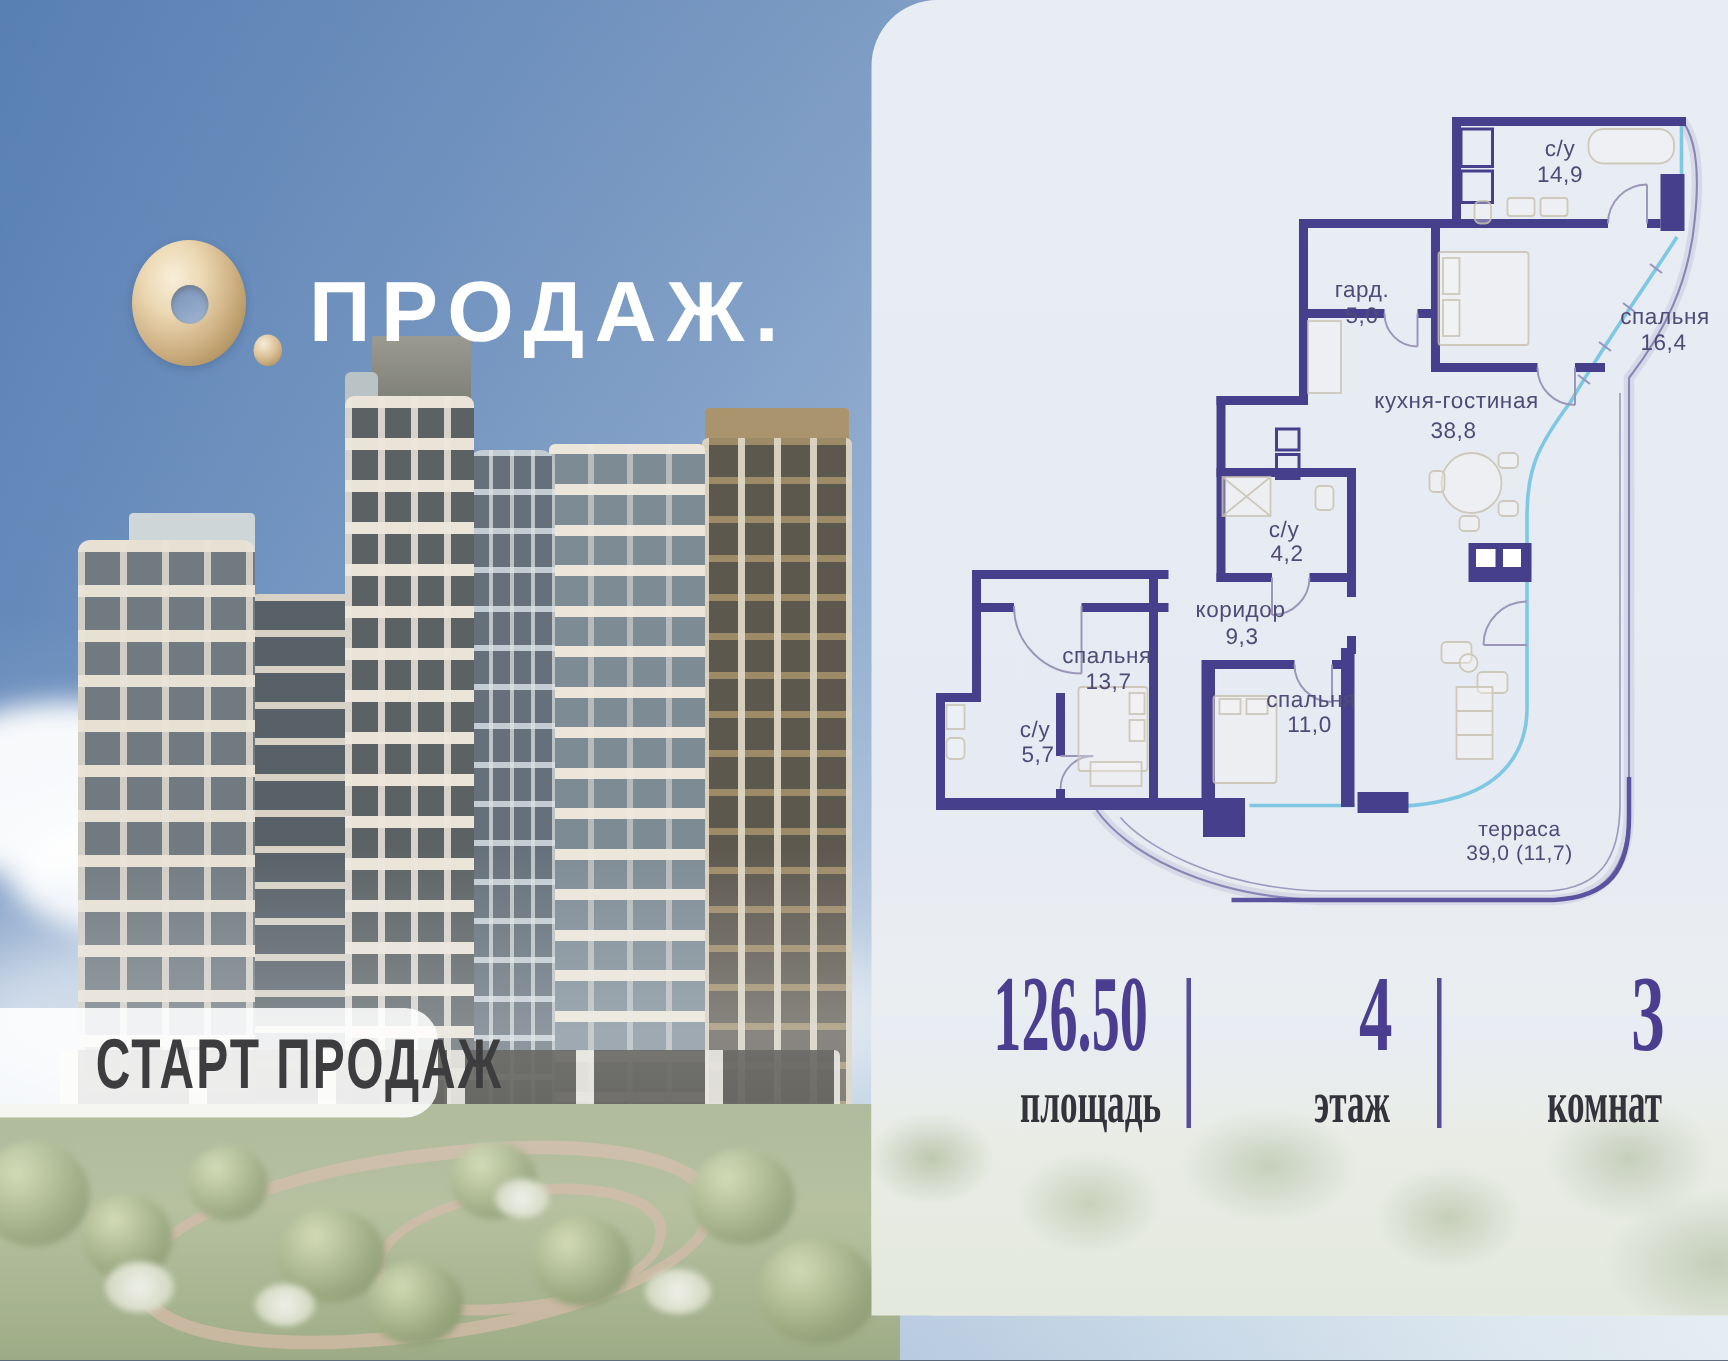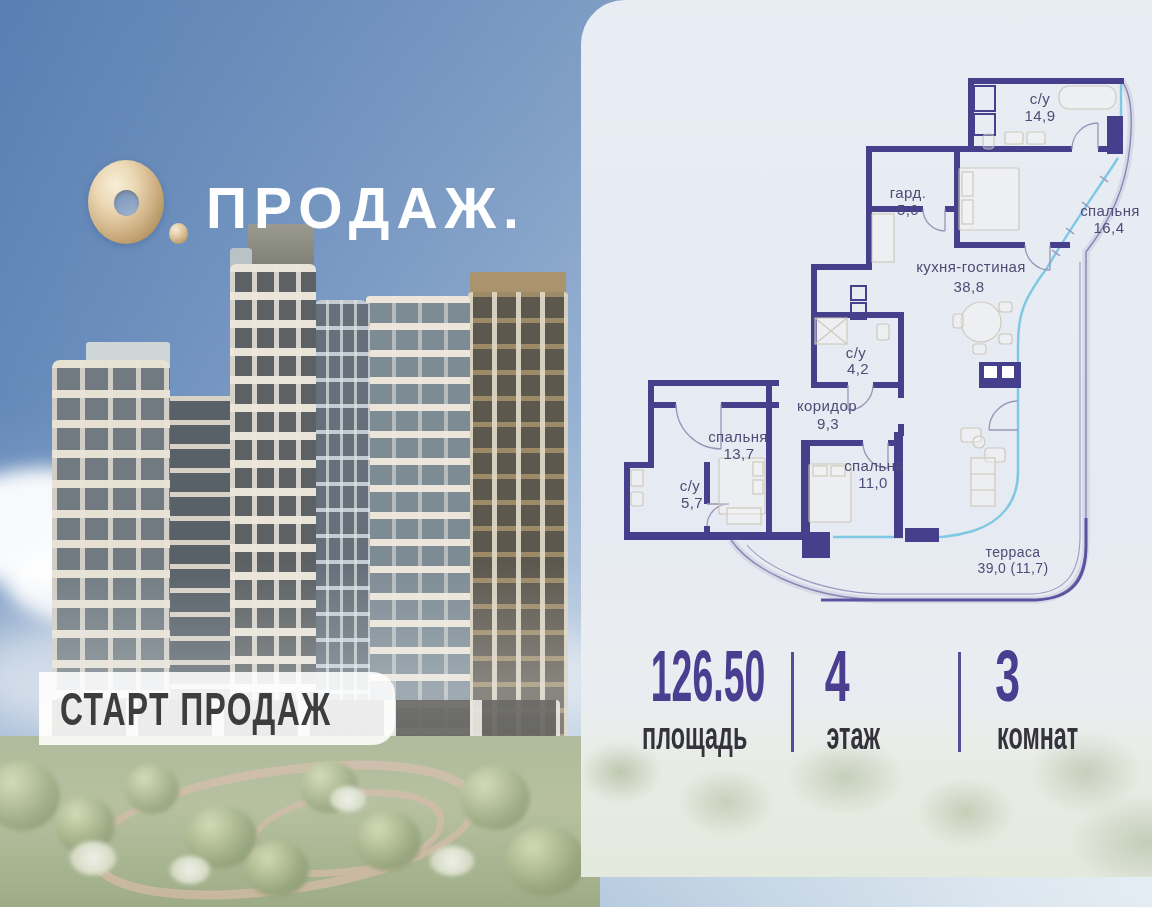--- a/index.html
+++ b/index.html
@@ -58,23 +58,23 @@
     background:radial-gradient(ellipse at 36% 30%,#f8eed9 0%,#ecd9b4 28%,#d2b589 55%,#b2925f 80%,#cdaf80 100%);
     box-shadow:0 2px 6px rgba(40,60,100,0.25);}
   .ring:after{content:"";position:absolute;left:26px;top:30px;width:25px;height:26px;border-radius:50%;
     background:linear-gradient(155deg,#7792bb 0%,#93aac9 70%,#a9bcd4 100%);
     box-shadow:inset 0 2px 4px rgba(90,70,40,0.35);}
   .dot{position:absolute;left:169px;top:223px;width:19px;height:21px;border-radius:50%;
     background:radial-gradient(circle at 35% 30%,#f6ecd7,#dcc298 45%,#b4945f 85%);}
   .brand{position:absolute;left:206px;top:180px;color:#fff;font-size:57px;font-weight:600;
     letter-spacing:7px;line-height:1.0;white-space:nowrap;}
   
-  .badge{position:absolute;left:0;top:672px;width:356px;height:73px;z-index:6;
+  .badge{position:absolute;left:0;top:672px;width:292px;height:73px;z-index:6;
     background:rgba(255,255,255,0.87);border-radius:0 22px 22px 0;
-    display:flex;align-items:center;justify-content:flex-end;margin-left:39px;}
+    display:flex;align-items:center;justify-content:flex-start;}
   .badge span{display:block;font-size:47px;font-weight:700;color:#3d3c3e;letter-spacing:2px;
     white-space:nowrap;transform:scale(0.68,1);transform-origin:50% 50%;}
   
   .panel{position:absolute;left:581px;top:0;width:592px;height:877px;z-index:5;
     background:linear-gradient(180deg,#e8ecf3 0%,#e6eaf2 60%,#ebeef0 78%,#edf0ea 100%);
     border-radius:44px 0 0 44px;}
   .panel-park{position:absolute;left:0;bottom:0;width:592px;height:200px;border-radius:0;
     background:
       linear-gradient(180deg,rgba(232,236,243,1) 0%,rgba(232,236,243,0) 42%),
       radial-gradient(60px 45px at 40px 95px,rgba(150,165,125,0.50),rgba(0,0,0,0) 70%),
@@ -84,21 +84,21 @@
       radial-gradient(80px 60px at 505px 95px,rgba(148,163,126,0.40),rgba(0,0,0,0) 70%),
       radial-gradient(110px 70px at 565px 165px,rgba(140,158,120,0.38),rgba(0,0,0,0) 70%),
       linear-gradient(180deg,#eceeea 0%,#e4e9de 100%);}
   .plan{position:absolute;left:0;top:0;}
   .plan text{text-anchor:middle;font-size:15px;fill:#504b76;letter-spacing:.4px;
     font-family:"Liberation Sans",sans-serif;}
   .plan text.ar{font-size:15px;}
   .plan text.sm{font-size:14px;}
   
   .stats{position:absolute;left:0;top:640px;width:592px;height:130px;}
-  .stat{position:absolute;text-align:left;}
+  .stat{position:absolute;text-align:right;font-family:Liberation Serif, serif;}
   .s1{left:17px;width:220px;} .s2{left:212px;width:167px;} .s3{left:379px;width:185px;}
   .num{font-size:72px;line-height:72px;font-weight:700;color:#4b3e91;white-space:nowrap;
     transform:scale(0.52,1);transform-origin:50% 0;}
   .s2 .num,.s3 .num{transform:scale(0.62,1);}
   .lbl{margin-top:4px;font-size:39px;line-height:40px;font-weight:700;color:#34323a;white-space:nowrap;
     transform:scale(0.60,1);transform-origin:50% 0;}
   .vline{position:absolute;top:12px;width:3px;height:100px;background:#4b3e91;opacity:.92;}
   .v1{left:210px;} .v2{left:377px;}
 </style>
 </head>

